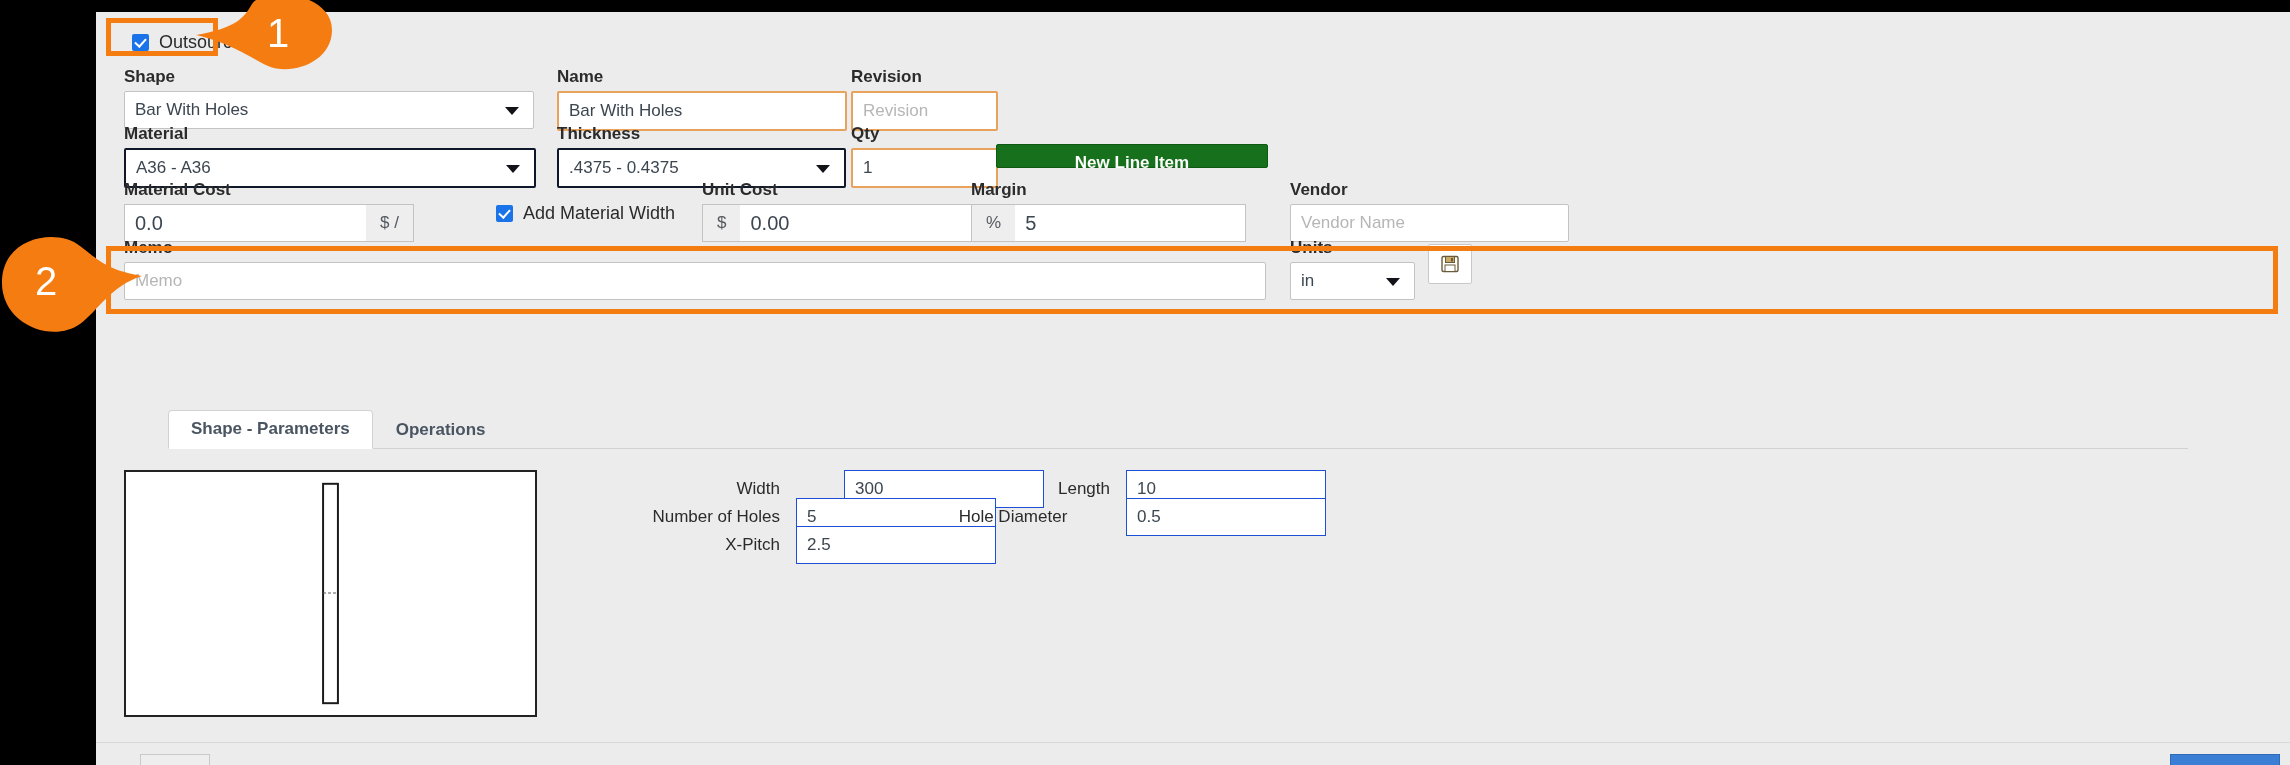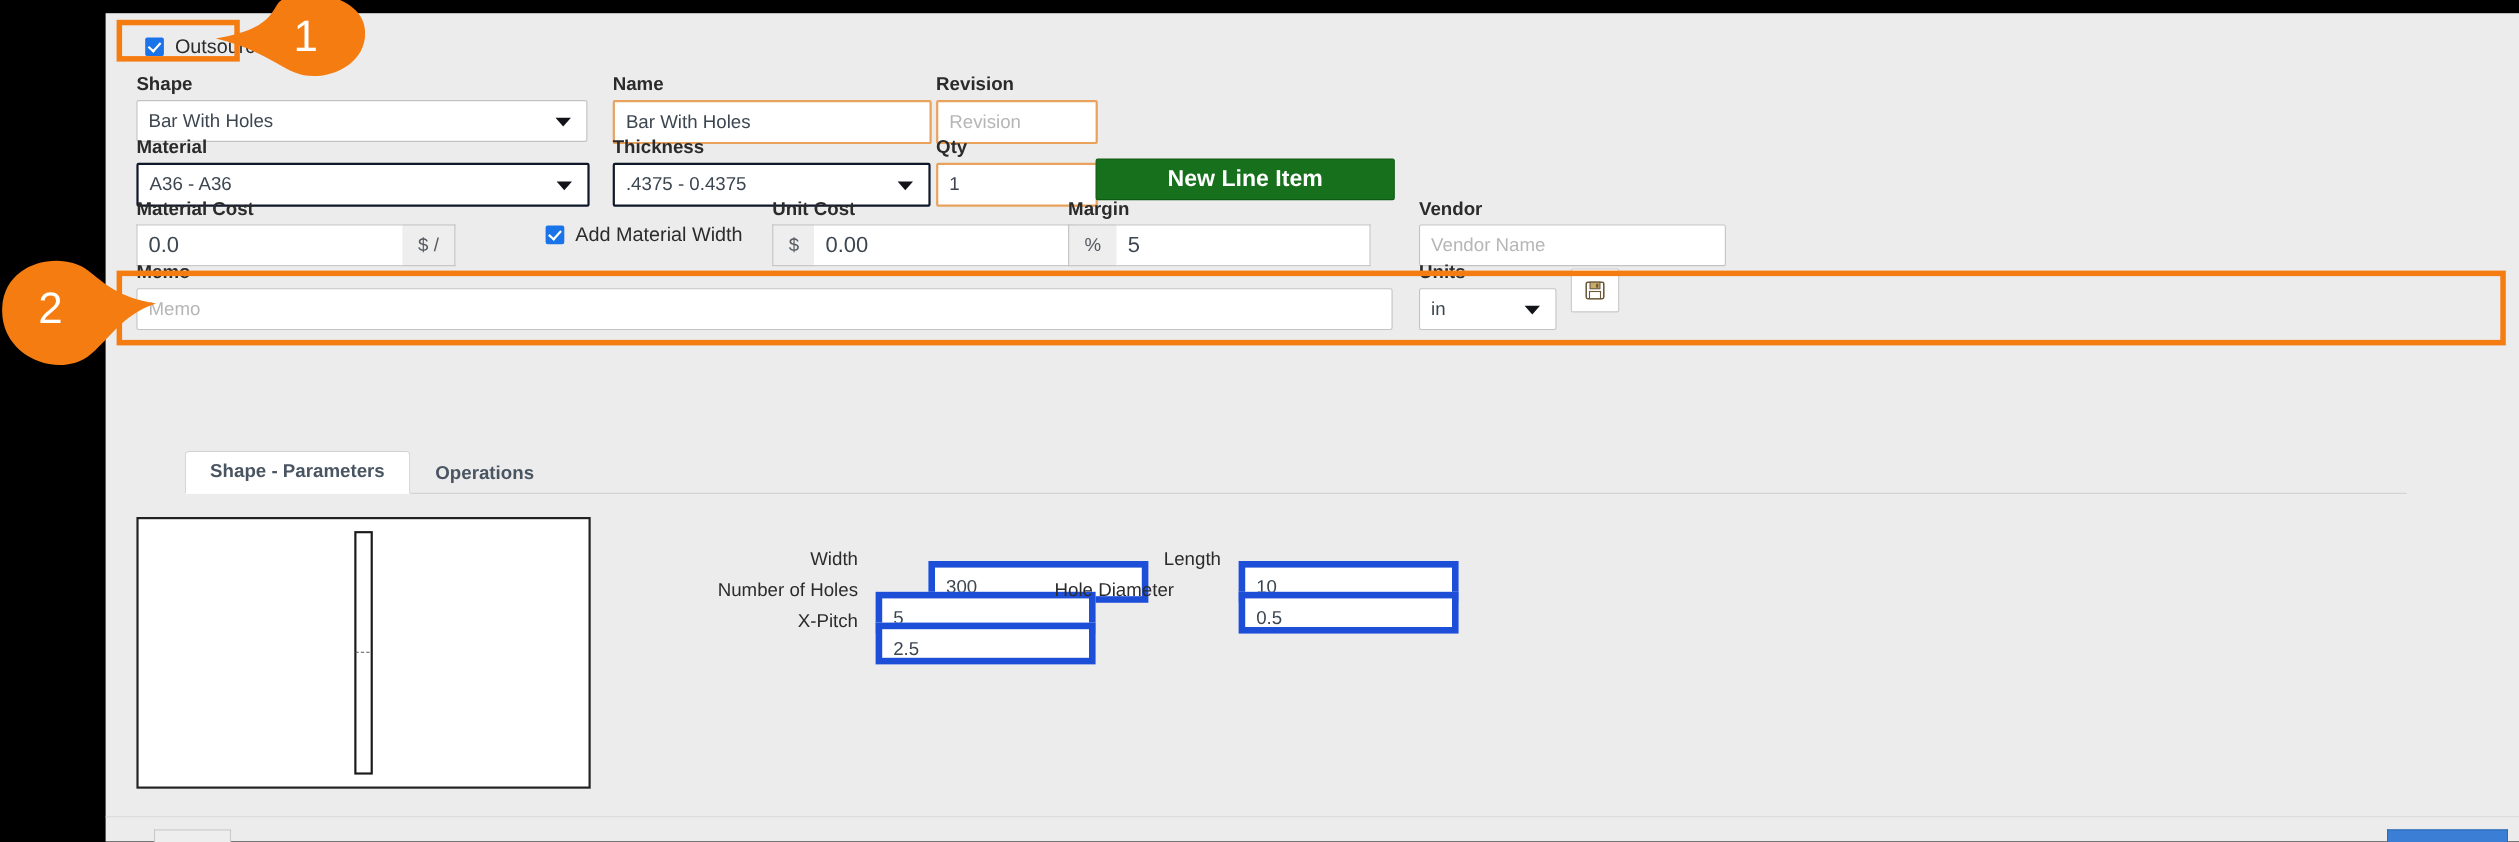--- a/index.html
+++ b/index.html
@@ -149,23 +149,23 @@
     color: #ffffff;
     font-size: 40px;
     font-family: "Liberation Sans", sans-serif;
   }
 
   
   .btn-green {
     background: #17711c;
     border: 1px solid #0e5a13;
     color: #ffffff;
-    font-size: 21px;
+    font-size: 17px;
     font-weight: bold;
-    height: 38px;
+    height: 24px;
     line-height: 36px;
     text-align: center;
     width: 100%;
     border-radius: 2px;
   }
 
   
   .icon-btn {
     width: 44px; height: 40px;
     background: #ffffff;
@@ -215,26 +215,25 @@
   .param-label {
     font-size: 17px;
     color: #2b2b2b;
     text-align: right;
     white-space: nowrap;
     padding-right: 16px;
   }
   .param-input {
     width: 200px; height: 38px;
     background: #ffffff;
-    border: 6px solid #1d4ed8;
+    border: 1px solid #1d4ed8;
     font-size: 17px;
     color: #3c4650;
     line-height: 36px;
     padding: 0 10px;
-    margin-top: 40px;
   }
 
   
   .bottom-sep {
     position: absolute;
     left: 96px; top: 742px;
     width: 2194px; height: 1px;
     background: #d9d9d9;
   }
   .bottom-btn {

